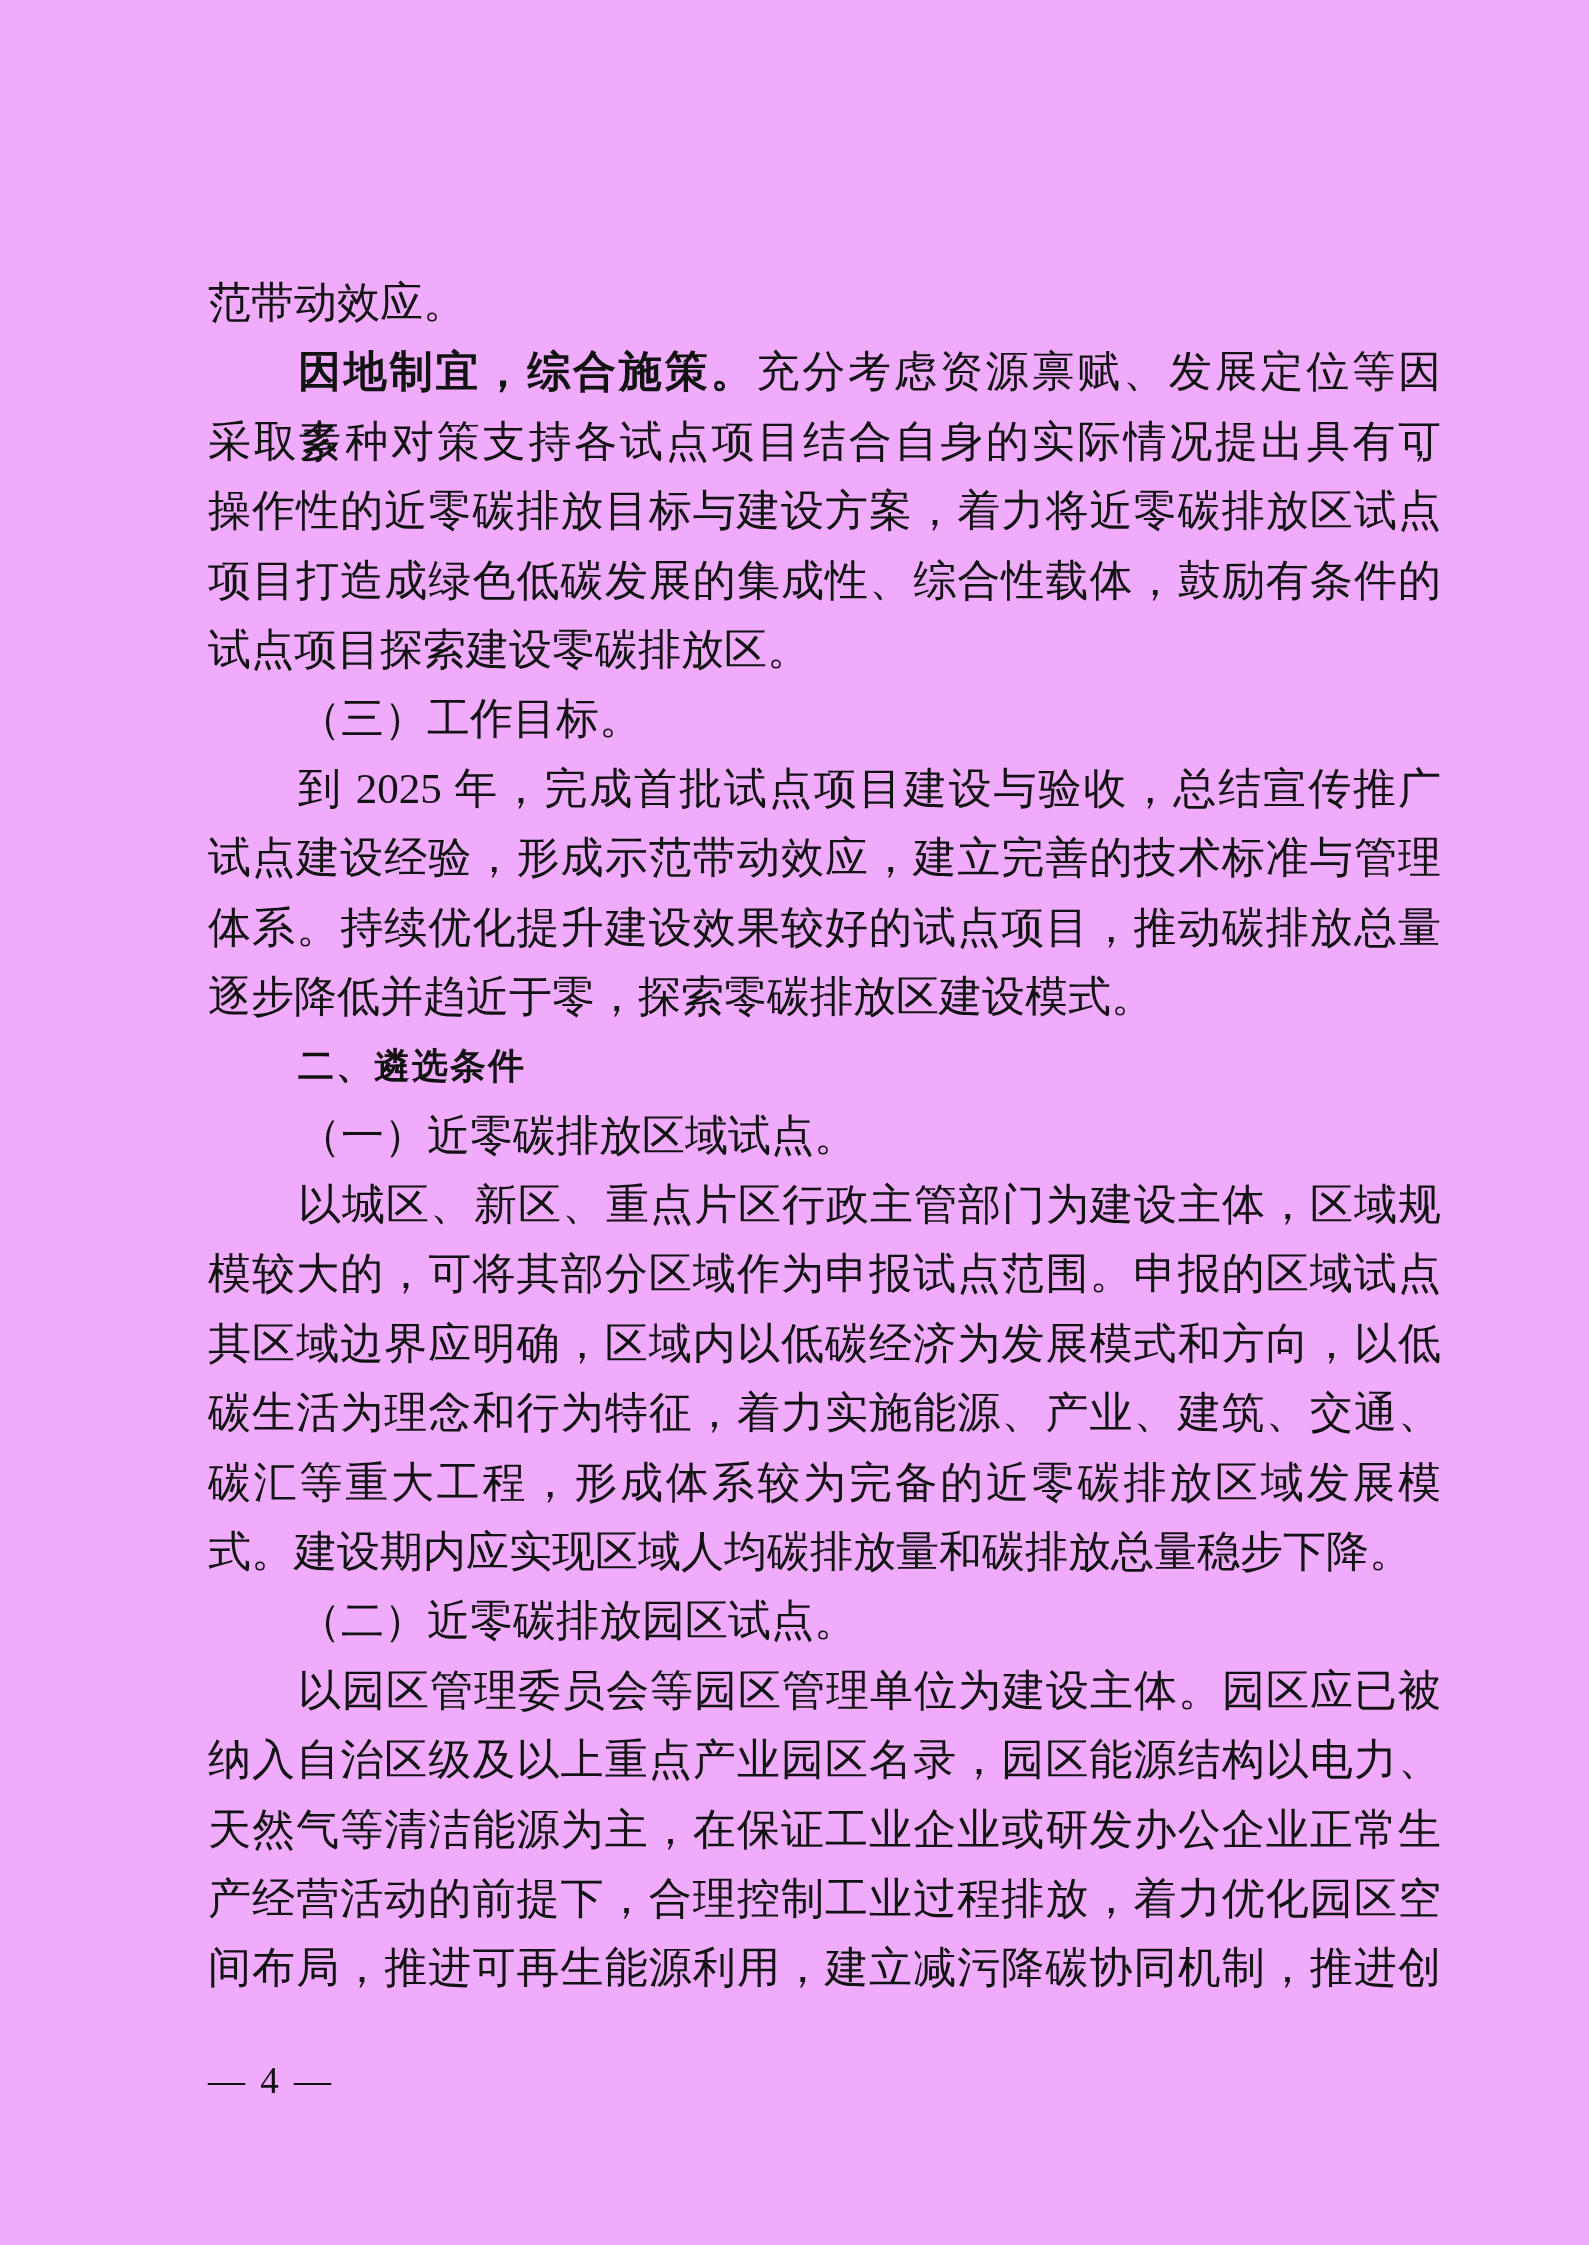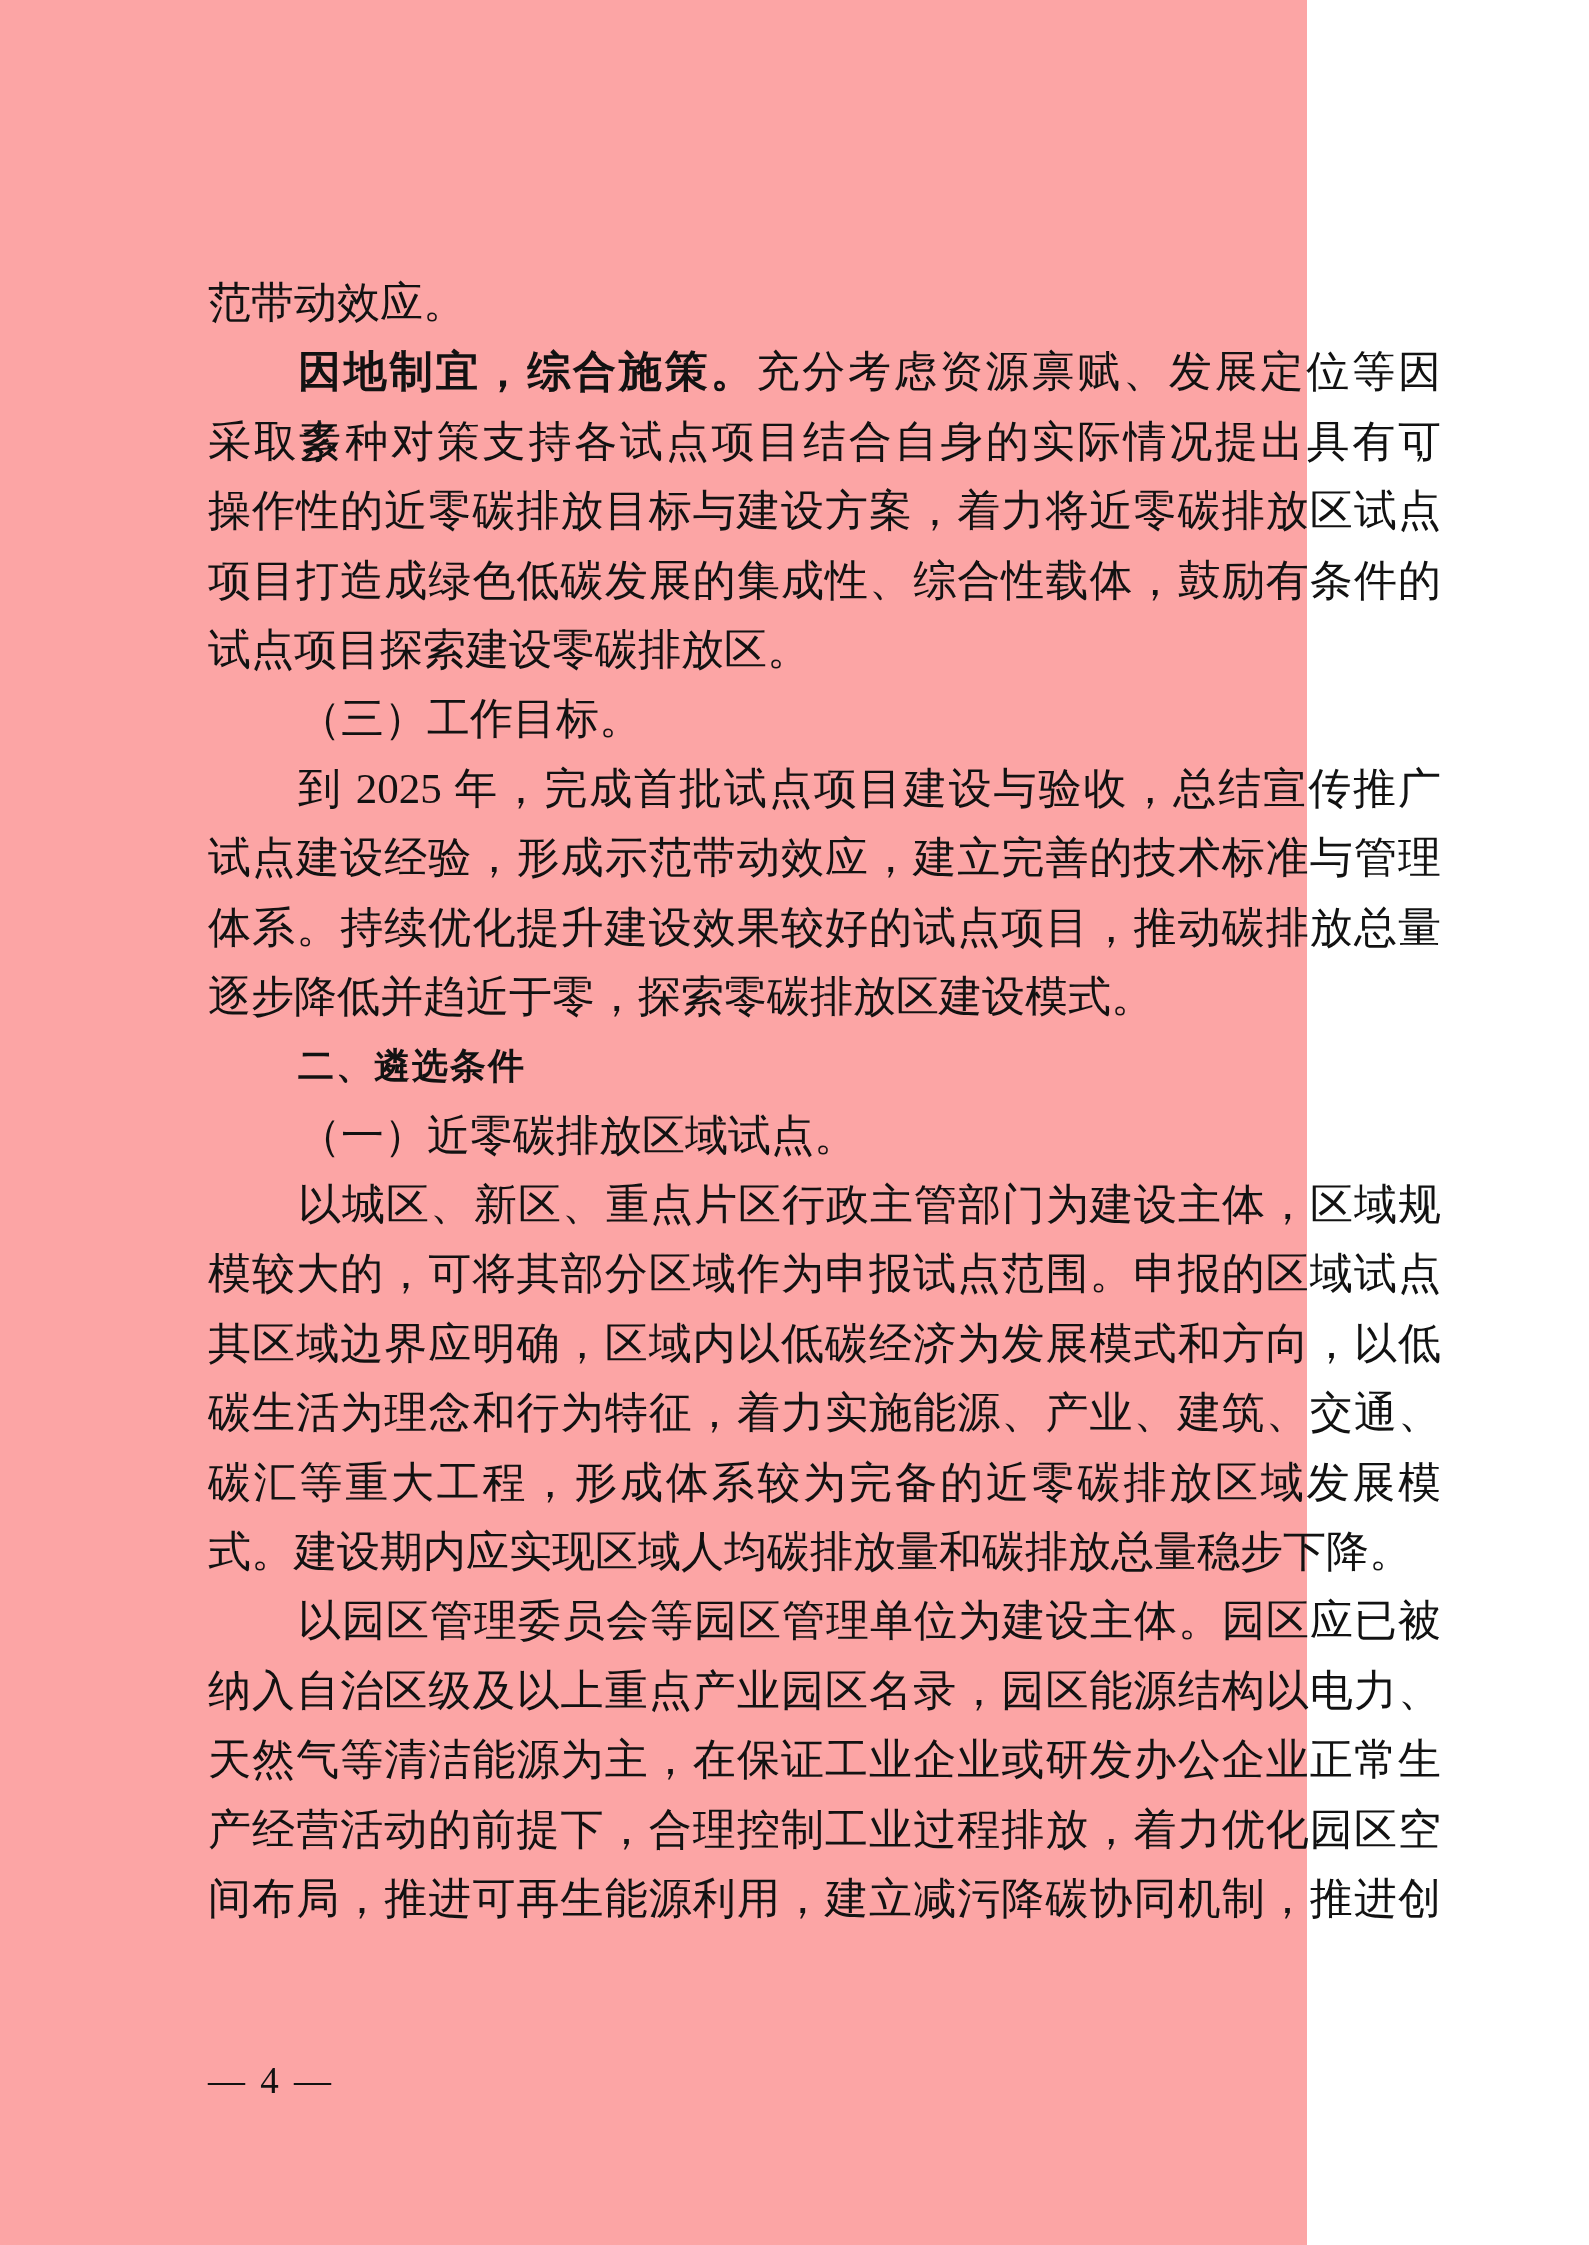--- a/index.html
+++ b/index.html
@@ -7,23 +7,23 @@
   body {
     width: 1589px;
     height: 2245px;
     position: relative;
     overflow: hidden;
     font-family: "Liberation Serif", "DejaVu Serif", serif;
   }
   .page {
     position: absolute;
     left: 0; top: 0;
-    width: 1307px;
+    width: 1589px;
     height: 2245px;
-    background: #fca5a5;
+    background: #f0abfc;
     color: #121212;
   }
   .body-text {
     position: absolute;
     left: 208px;
     top: 268px;
     width: 1233px;
   }
   .line {
     height: 69.4px;
@@ -74,20 +74,21 @@
       <div class="line justify"><span class="seg">体系。持续优化提升建设效果较好的试点项目，推动碳排放总量</span></div>
       <div class="line"><span class="seg">逐步降低并趋近于零，探索零碳排放区建设模式。</span></div>
       <div class="line indent heading"><span class="seg bold">二、遴选条件</span></div>
       <div class="line indent"><span class="seg">（一）近零碳排放区域试点。</span></div>
       <div class="line indent justify"><span class="seg">以城区、新区、重点片区行政主管部门为建设主体，区域规</span></div>
       <div class="line justify"><span class="seg">模较大的，可将其部分区域作为申报试点范围。申报的区域试点</span></div>
       <div class="line justify"><span class="seg">其区域边界应明确，区域内以低碳经济为发展模式和方向，以低</span></div>
       <div class="line justify"><span class="seg">碳生活为理念和行为特征，着力实施能源、产业、建筑、交通、</span></div>
       <div class="line justify"><span class="seg">碳汇等重大工程，形成体系较为完备的近零碳排放区域发展模</span></div>
       <div class="line"><span class="seg">式。建设期内应实现区域人均碳排放量和碳排放总量稳步下降。</span></div>
+      <div class="line indent"><span class="seg">（二）近零碳排放园区试点。</span></div>
       <div class="line indent justify"><span class="seg">以园区管理委员会等园区管理单位为建设主体。园区应已被</span></div>
       <div class="line justify"><span class="seg">纳入自治区级及以上重点产业园区名录，园区能源结构以电力、</span></div>
       <div class="line justify"><span class="seg">天然气等清洁能源为主，在保证工业企业或研发办公企业正常生</span></div>
       <div class="line justify"><span class="seg">产经营活动的前提下，合理控制工业过程排放，着力优化园区空</span></div>
       <div class="line justify"><span class="seg">间布局，推进可再生能源利用，建立减污降碳协同机制，推进创</span></div>
     </div>
   <div class="footer">
     <span>— 4 —</span>
   </div>
 </div>

